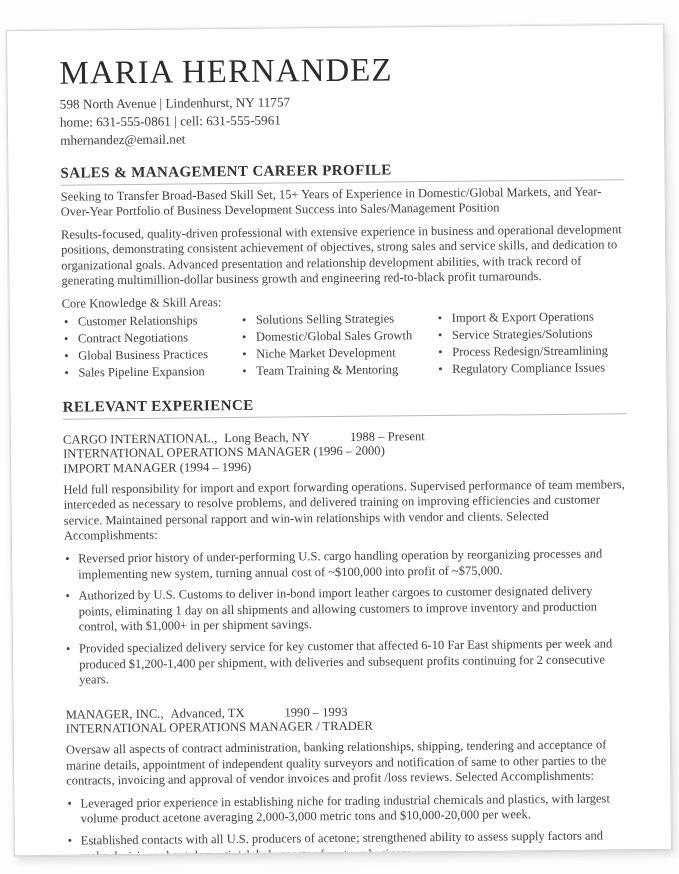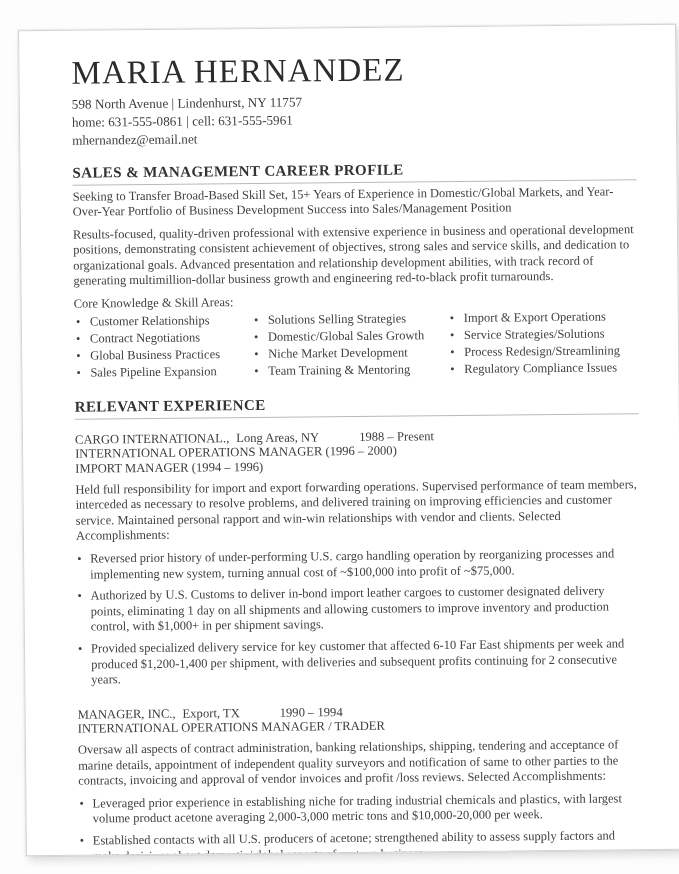--- a/index.html
+++ b/index.html
@@ -8,21 +8,20 @@
     width: 679px;
     height: 874px;
     background: #fdfdfd;
     overflow: hidden;
     font-family: "Liberation Serif", "DejaVu Serif", serif;
   }
   .canvas {
     position: relative;
     width: 580px;
     height: 874px;
-    margin-left: 12px;
   }
   .page {
     position: absolute;
     top: 27px;
     left: 10px;
     width: 658px;
     height: 826px;
     background: #ffffff;
     border: 1px solid #d4d4d4;
     box-shadow: 3px 5px 9px rgba(0,0,0,0.13), 0 0 0 1px #efefef;
@@ -184,21 +183,21 @@
             </div>
         </div>
       </div>
     </section>
 
     <section class="sec-experience">
       <h2 class="section-heading">RELEVANT EXPERIENCE</h2>
 
       <div class="job">
         <div class="job-line">
-          <span class="job-company">CARGO INTERNATIONAL.,</span><span>Long Areas, NY</span><span class="job-dates">1988 – Present</span>
+          <span class="job-company">CARGO INTERNATIONAL.,</span><span>Long Beach, NY</span><span class="job-dates">1988 – Present</span>
         </div>
         <div class="job-title">INTERNATIONAL OPERATIONS MANAGER (1996 – 2000)</div>
         <div class="job-title">IMPORT MANAGER (1994 – 1996)</div>
         <p class="body-text">Held full responsibility for import and export forwarding operations. Supervised performance of team members, interceded as necessary to resolve problems, and delivered training on improving efficiencies and customer service. Maintained personal rapport and win-win relationships with vendor and clients. Selected Accomplishments:</p>
         <div class="accomplishments">
           <div class="bullet-row">
               <span class="dot">•</span>
               <span class="bullet-text">Reversed prior history of under-performing U.S. cargo handling operation by reorganizing processes and implementing new system, turning annual cost of ~$100,000 into profit of ~$75,000.</span>
             </div>
           <div class="bullet-row">
@@ -207,21 +206,21 @@
             </div>
           <div class="bullet-row">
               <span class="dot">•</span>
               <span class="bullet-text">Provided specialized delivery service for key customer that affected 6-10 Far East shipments per week and produced $1,200-1,400 per shipment, with deliveries and subsequent profits continuing for 2 consecutive years.</span>
             </div>
         </div>
       </div>
 
       <div class="job gap-lg">
         <div class="job-line">
-          <span class="job-company">MANAGER, INC.,</span><span>Export, TX</span><span class="job-dates">1990 – 1994</span>
+          <span class="job-company">MANAGER, INC.,</span><span>Advanced, TX</span><span class="job-dates">1990 – 1993</span>
         </div>
         <div class="job-title">INTERNATIONAL OPERATIONS MANAGER / TRADER</div>
         <p class="body-text">Oversaw all aspects of contract administration, banking relationships, shipping, tendering and acceptance of marine details, appointment of independent quality surveyors and notification of same to other parties to the contracts, invoicing and approval of vendor invoices and profit /loss reviews. Selected Accomplishments:</p>
         <div class="accomplishments">
           <div class="bullet-row">
               <span class="dot">•</span>
               <span class="bullet-text">Leveraged prior experience in establishing niche for trading industrial chemicals and plastics, with largest volume product acetone averaging 2,000-3,000 metric tons and $10,000-20,000 per week.</span>
             </div>
           <div class="bullet-row">
               <span class="dot">•</span>

